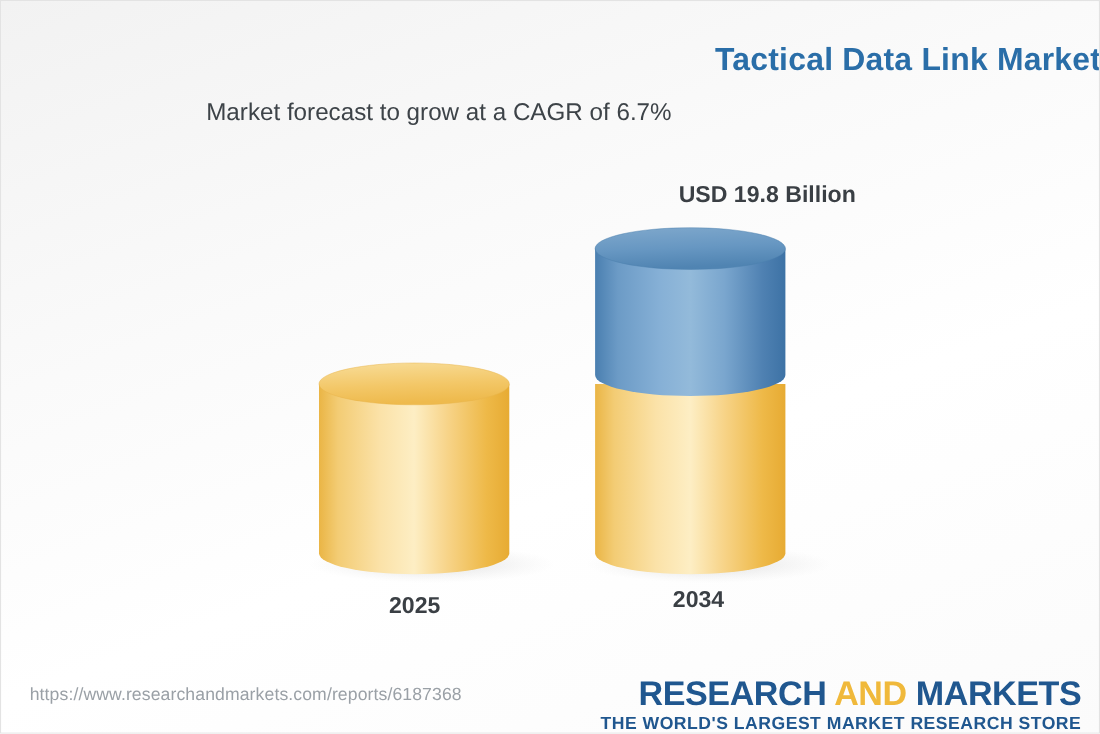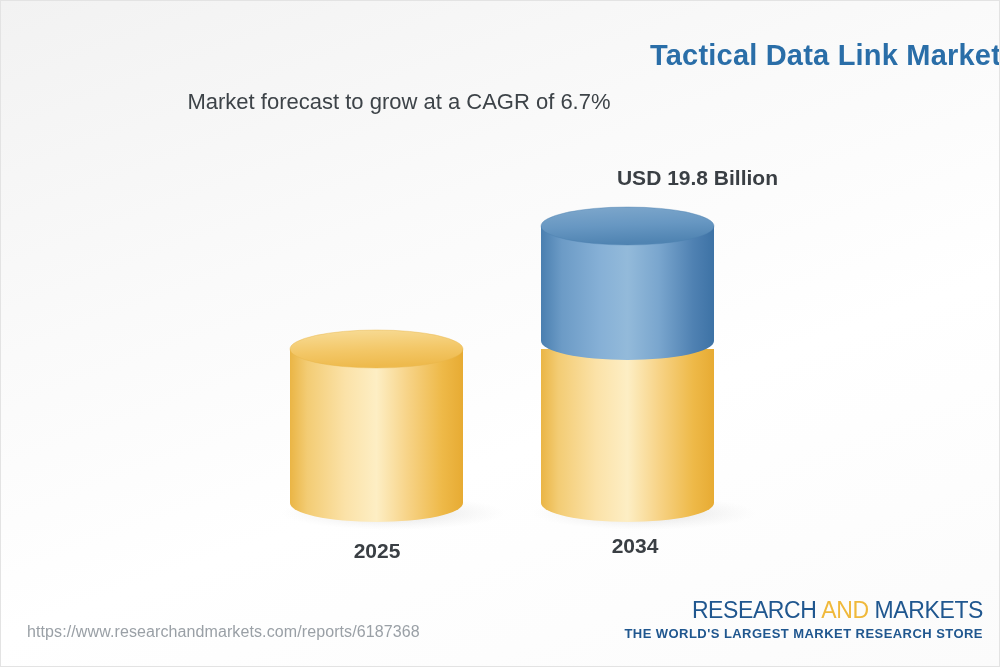--- a/index.html
+++ b/index.html
@@ -86,32 +86,33 @@
   }
 
   .logo {
     position: absolute;
     right: 16px;
     top: 598px;
     text-align: right;
     line-height: 1;
   }
   .logo-main {
-    font-size: 23px;
-    font-weight: normal;
+    font-size: 31px;
+    font-weight: bold;
     color: #20578f;
     letter-spacing: -0.4px;
     white-space: nowrap;
+    margin-top: 16px;
   }
   .logo-and {
     color: #f0b93b;
   }
   .logo-tagline {
     margin-top: 5px;
-    font-size: 13px;
+    font-size: 16px;
     font-weight: bold;
     color: #20578f;
     letter-spacing: 0.45px;
     white-space: nowrap;
   }
 </style>
 </head>
 <body>
 
 <div class="canvas">

